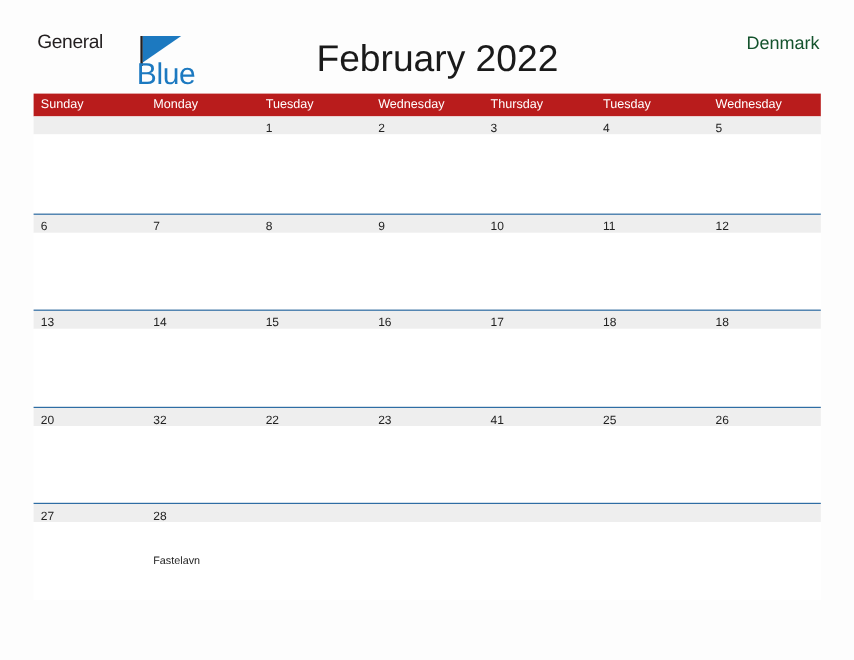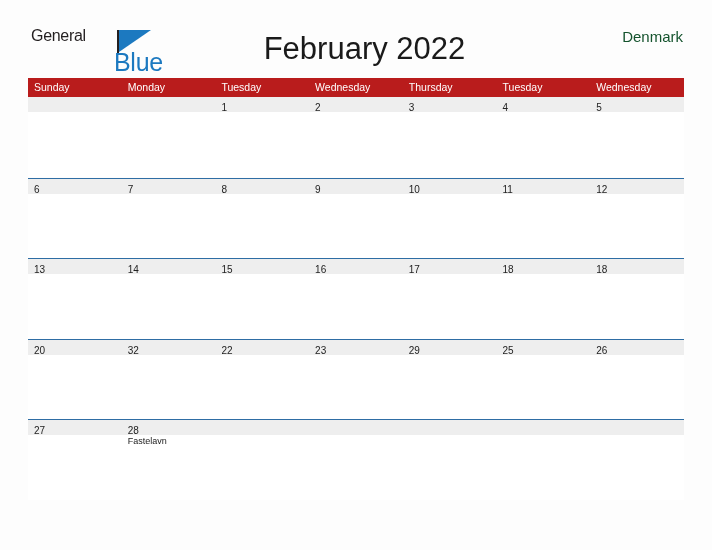--- a/index.html
+++ b/index.html
@@ -122,20 +122,21 @@
     background: #eeeeee;
     border-top: 1px solid #2e6da4;
   }
   .week-row.first .daynum-band {
     border-top: none;
   }
   .week-row .body-band {
     display: flex;
     height: 64.5px;
     background: #ffffff;
+    align-items: center;
   }
   .day-cell {
     width: 93.71px;
     flex: 0 0 93.71px;
     box-sizing: border-box;
     padding-left: 6px;
   }
   .day-number {
     font-size: 10px;
     color: #222222;
@@ -243,21 +244,21 @@
           <div class="event-cell"></div>
           <div class="event-cell"></div>
         </div>
       </div>
       <div class="week-row">
         <div class="daynum-band">
           <div class="day-cell"><span class="day-number">20</span></div>
           <div class="day-cell"><span class="day-number">32</span></div>
           <div class="day-cell"><span class="day-number">22</span></div>
           <div class="day-cell"><span class="day-number">23</span></div>
-          <div class="day-cell"><span class="day-number">29</span></div>
+          <div class="day-cell"><span class="day-number">41</span></div>
           <div class="day-cell"><span class="day-number">25</span></div>
           <div class="day-cell"><span class="day-number">26</span></div>
         </div>
         <div class="body-band">
           <div class="event-cell"></div>
           <div class="event-cell"></div>
           <div class="event-cell"></div>
           <div class="event-cell"></div>
           <div class="event-cell"></div>
           <div class="event-cell"></div>

